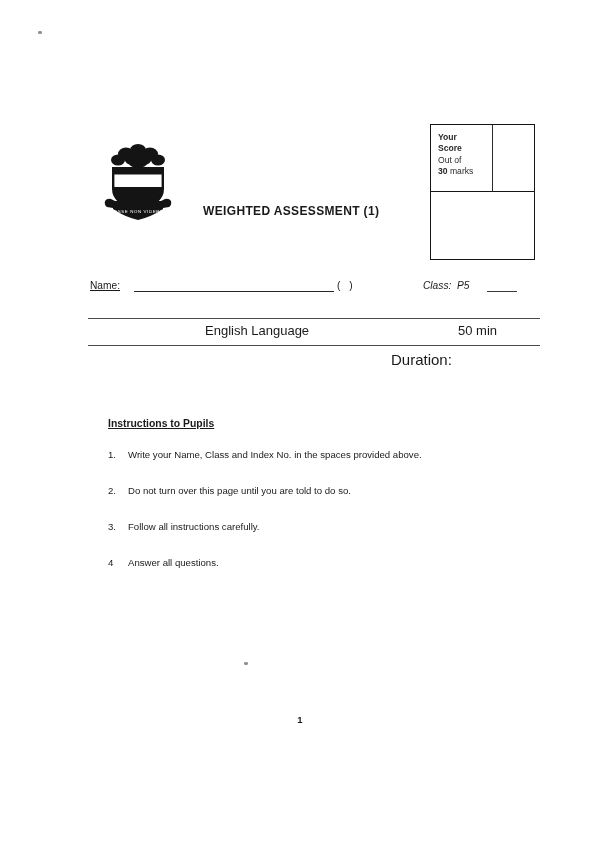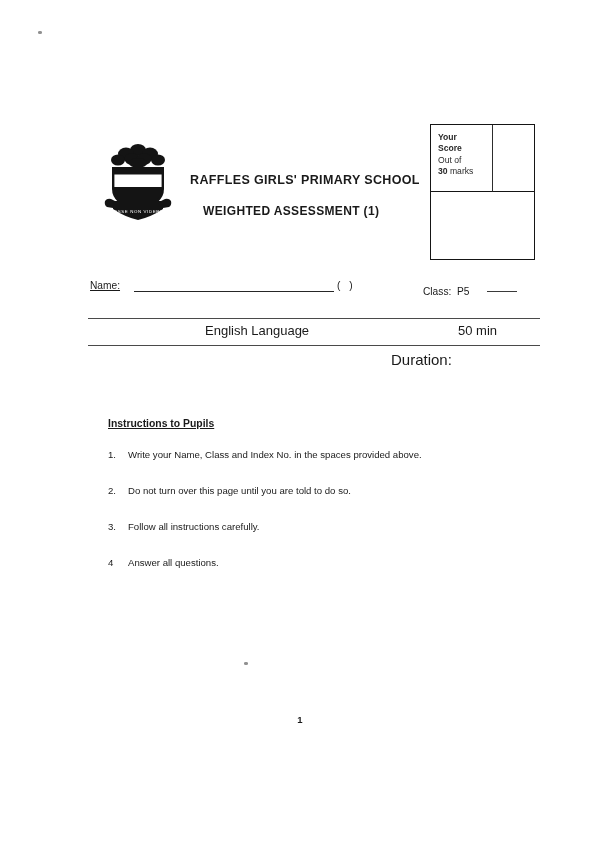--- a/index.html
+++ b/index.html
@@ -113,22 +113,23 @@
   .name-index {
     position: absolute;
     left: 247px;
     top: 2px;
     white-space: nowrap;
     letter-spacing: 3px;
   }
   .class-label {
     position: absolute;
     left: 333px;
-    top: 8px;
-    white-space: nowrap;
+    top: 2px;
+    white-space: nowrap;
+    font-style: italic;
   }
   .class-blank {
     position: absolute;
     left: 397px;
     top: 13px;
     width: 30px;
     border-bottom: 1.2px solid #3a3a3a;
   }
 
   
@@ -247,21 +248,20 @@
 
       <g fill="#141414">
         <path d="M4 60 Q6 57 10 58 L14 60 L12 67 L6 66 Q3 64 4 60 Z"></path>
         <path d="M70 60 Q68 57 64 58 L60 60 L62 67 L68 66 Q71 64 70 60 Z"></path>
         <path d="M12 60 L62 60 L62 68 Q50 76 37 79 Q24 76 12 68 Z"></path>
       </g>
       <text x="37" y="71.5" font-family="Liberation Sans, sans-serif" font-size="4.4" fill="#ffffff" text-anchor="middle" letter-spacing="0.6">ESSE NON VIDERI</text>
     </svg>
   </div>
 
-  <div class="school-name">RAFFLES GIRLS' PRIMARY SCHOOL</div>
   <div class="assessment-title">WEIGHTED ASSESSMENT (1)</div>
 
   <div class="score-box">
     <div class="score-cell cell-border-r cell-border-b">
       <span class="sc-line sc-bold">Your</span>
       <span class="sc-line sc-bold">Score</span>
       <span class="sc-line">Out of</span>
       <span class="sc-line"><b>30</b> <span>marks</span></span>
     </div>
     <div class="score-cell cell-border-b"></div>

